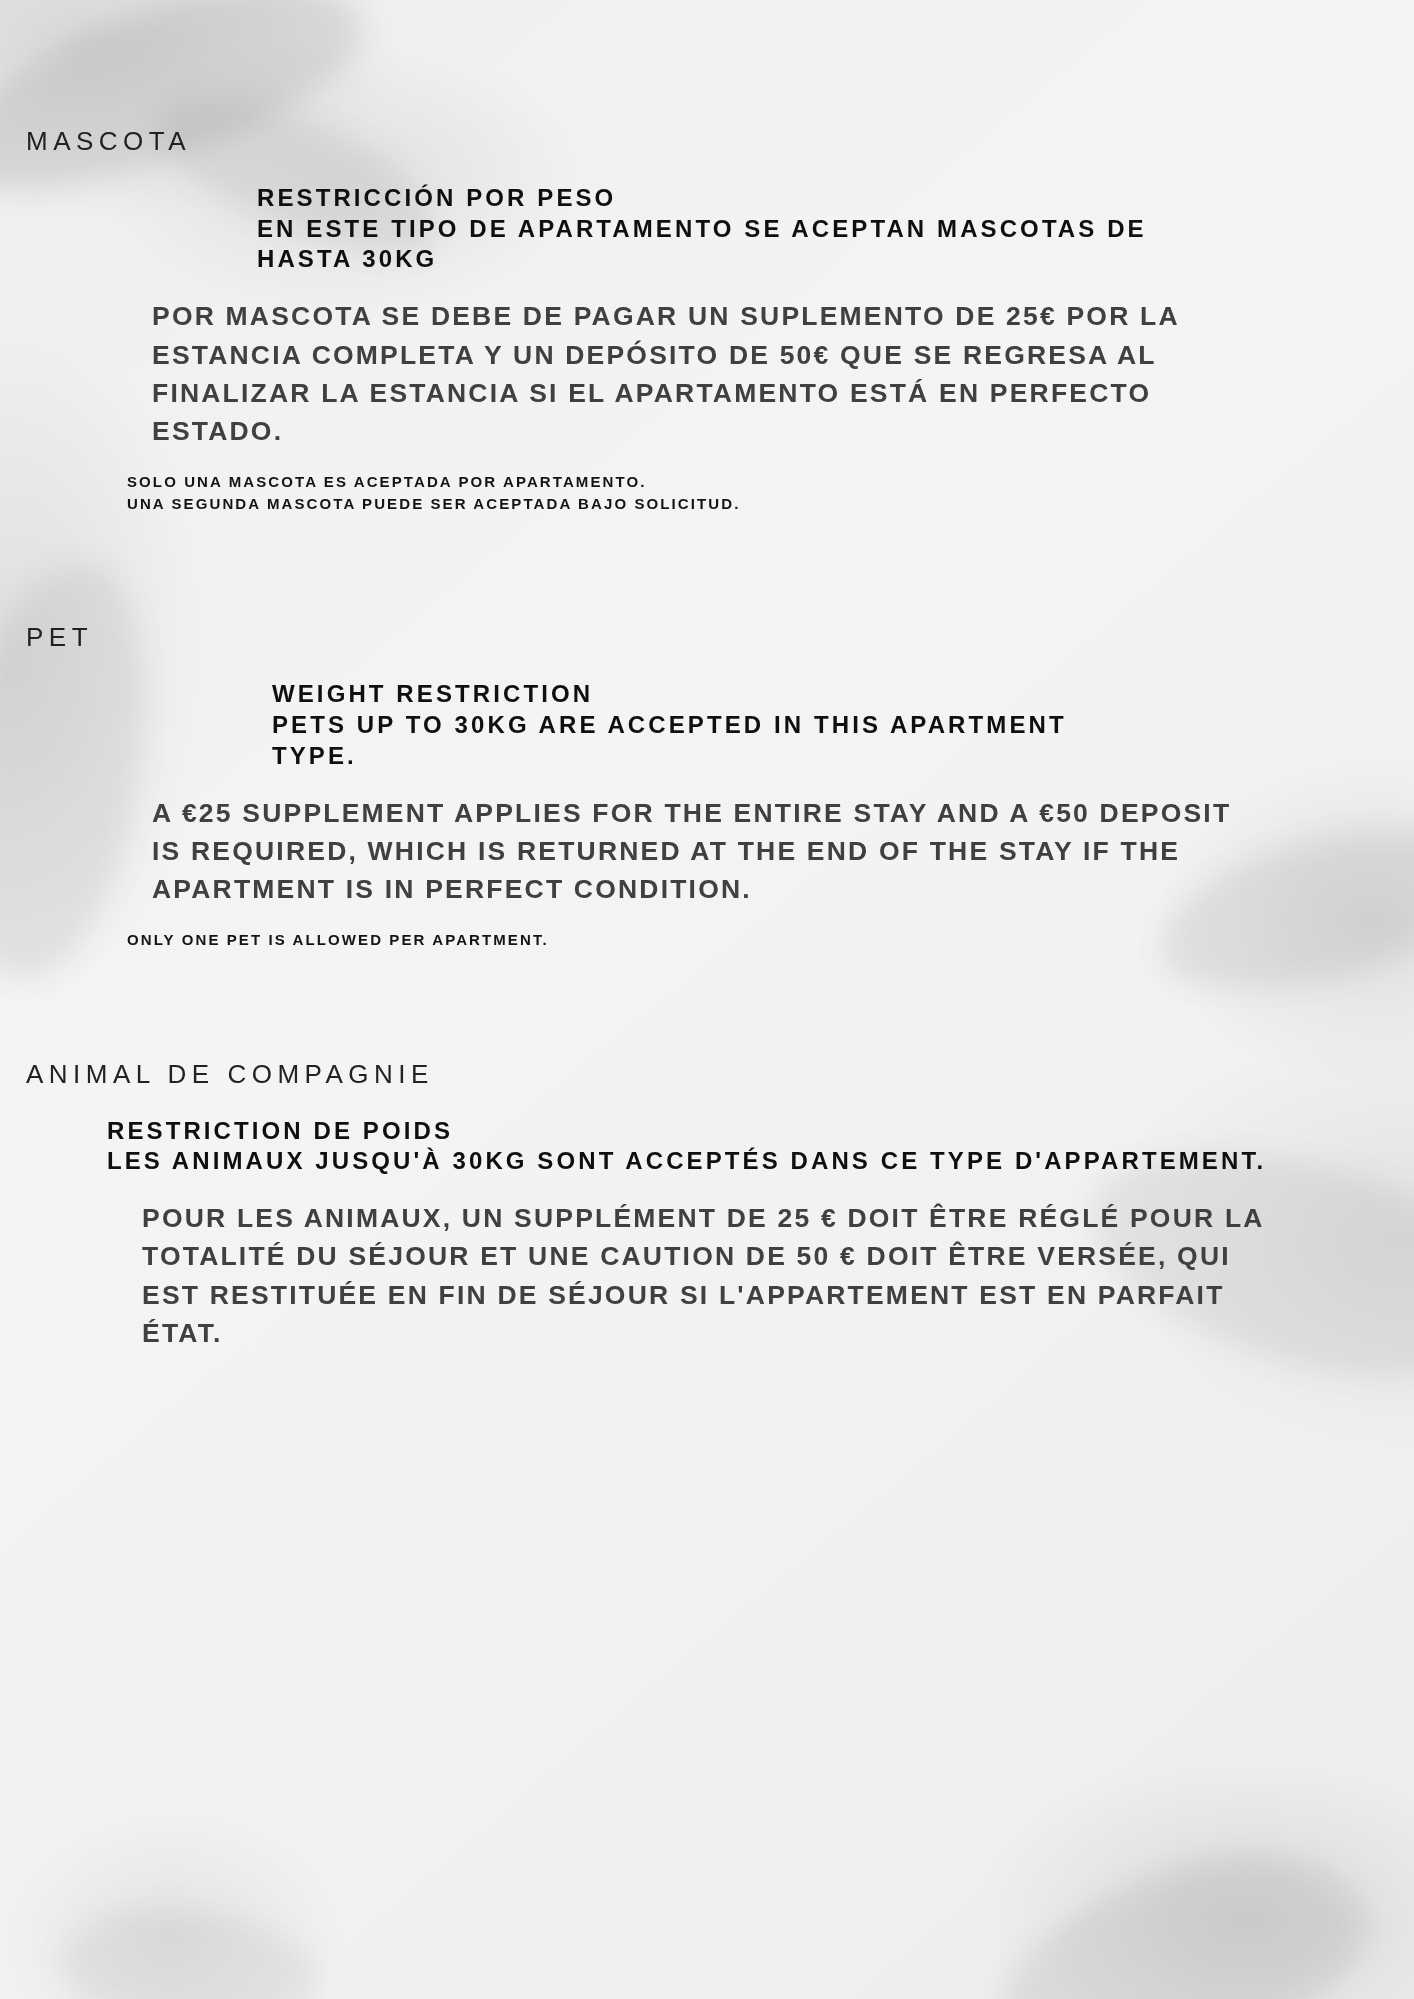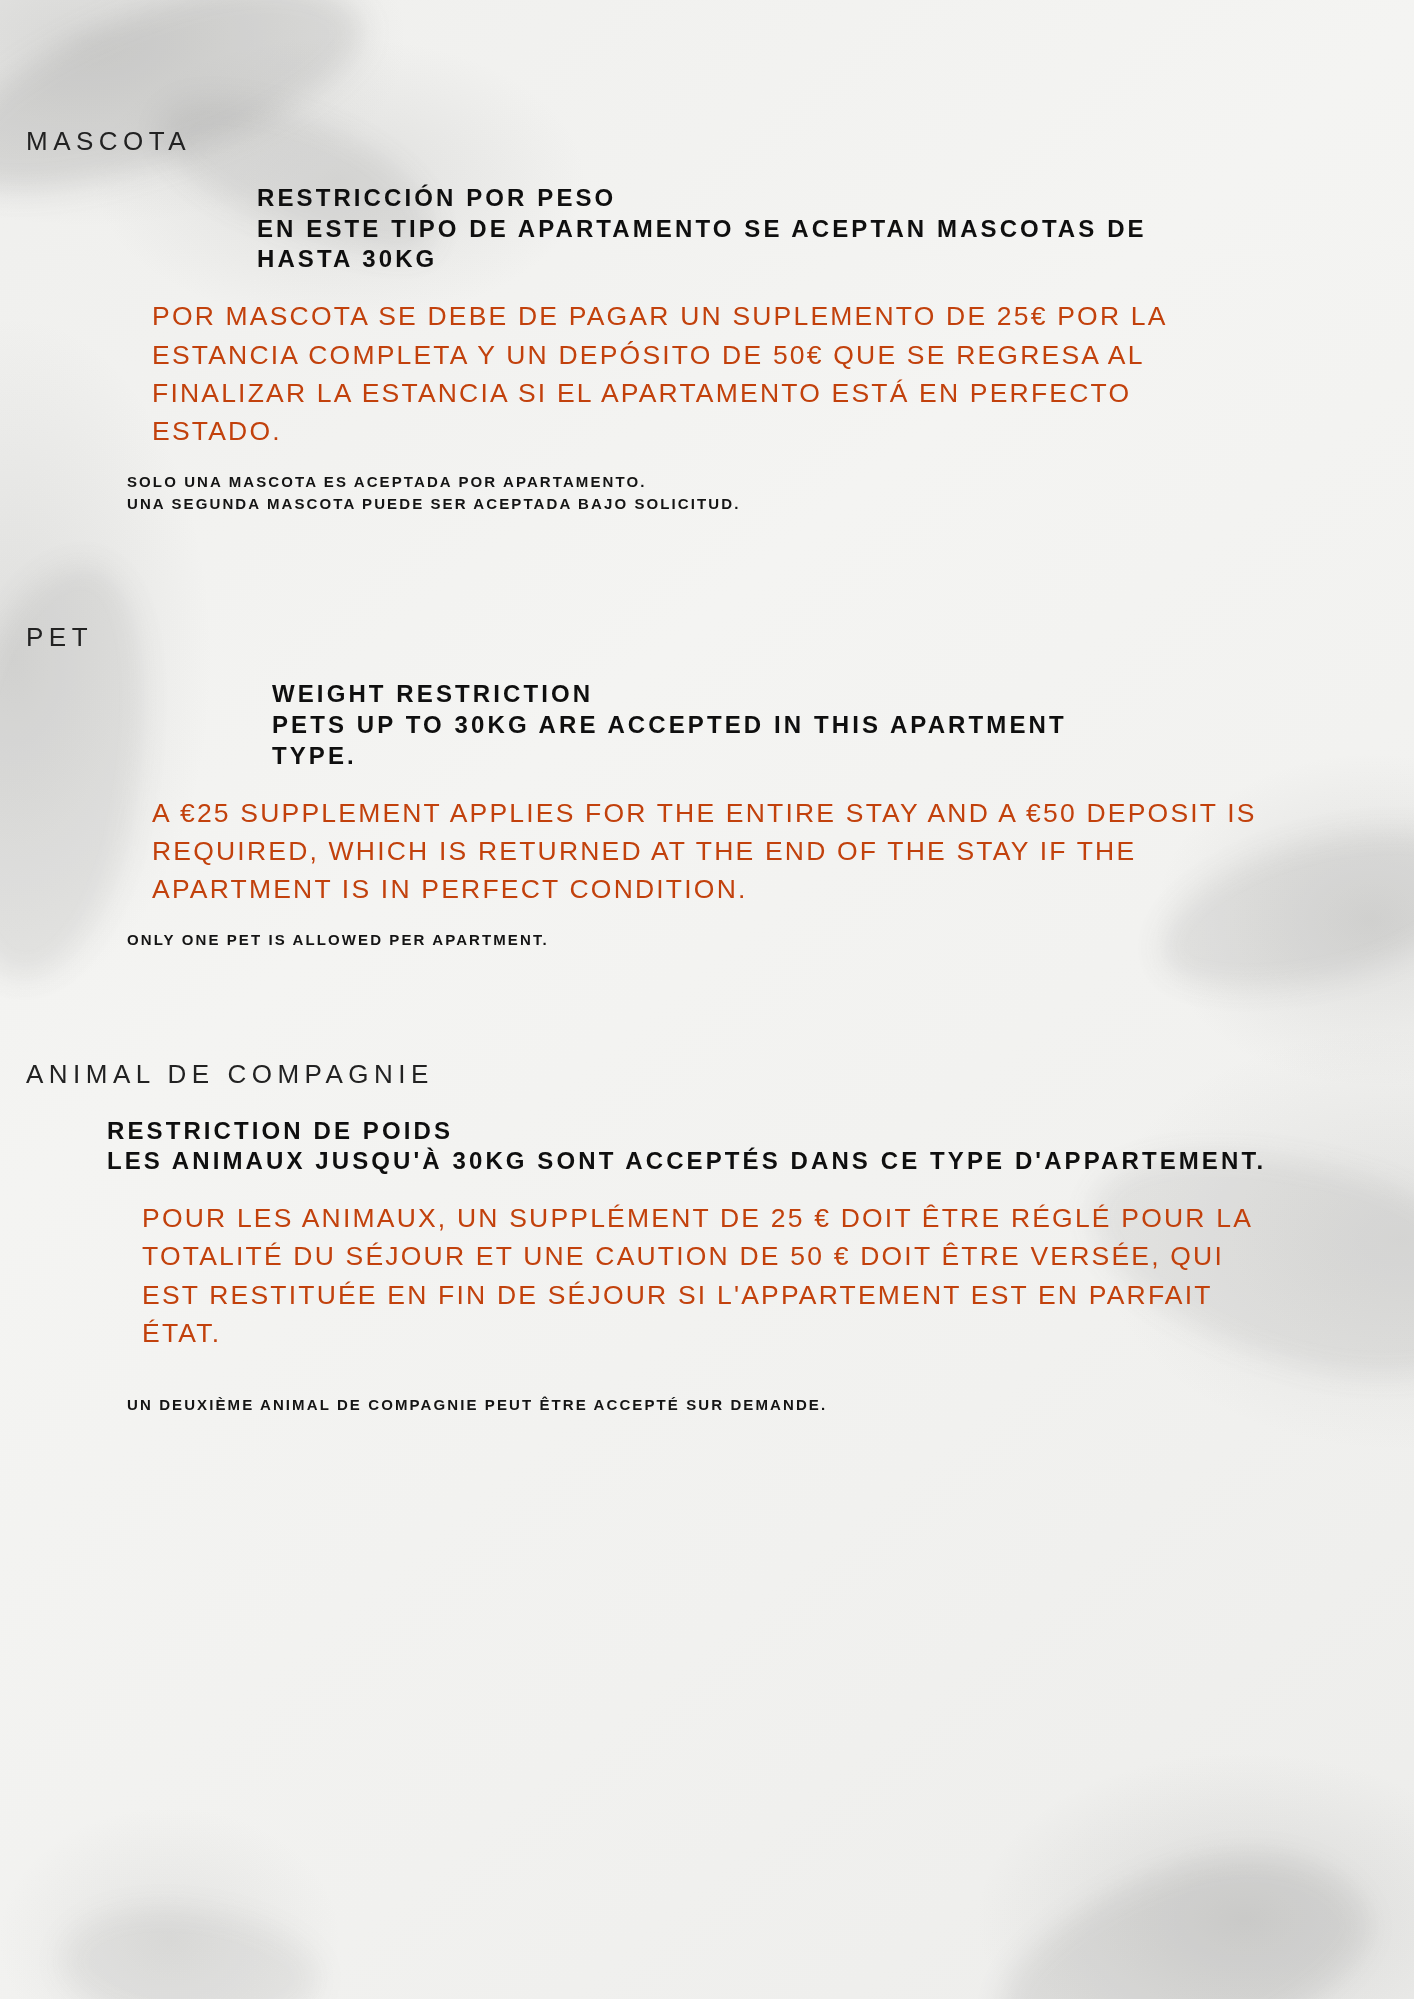--- a/index.html
+++ b/index.html
@@ -75,24 +75,24 @@
     color: #0f0f0f;
     margin: 0 auto;
     max-width: 1180px;
     text-transform: uppercase;
   }
   .headline .hl-main { display: block; }
   .headline .hl-sub  { display: block; }
 
   .body-text {
     font-size: 26.5px;
-    font-weight: 400;
+    font-weight: 700;
     letter-spacing: 2.2px;
     line-height: 1.45;
-    color: #c2410c;
+    color: #404040;
     margin: 22px auto 0 auto;
     max-width: 1110px;
     text-transform: uppercase;
   }
 
   .note {
     font-size: 15px;
     font-weight: 700;
     letter-spacing: 2.1px;
     line-height: 1.45;
@@ -152,17 +152,16 @@
 
   <section class="section section-fr">
     <h2 class="section-title">ANIMAL DE COMPAGNIE</h2>
     <h1 class="headline">
       <span class="hl-main">RESTRICTION DE POIDS</span>
       <span class="hl-sub">LES ANIMAUX JUSQU'À 30KG SONT ACCEPTÉS DANS CE TYPE D'APPARTEMENT.</span>
     </h1>
     <p class="body-text">POUR LES ANIMAUX, UN SUPPLÉMENT DE 25 € DOIT ÊTRE RÉGLÉ POUR LA TOTALITÉ DU SÉJOUR ET UNE CAUTION DE 50 € DOIT ÊTRE VERSÉE, QUI EST RESTITUÉE EN FIN DE SÉJOUR SI L'APPARTEMENT EST EN PARFAIT ÉTAT.</p>
     <p class="note">
       <br>
-      <span>UN DEUXIÈME ANIMAL DE COMPAGNIE PEUT ÊTRE ACCEPTÉ SUR DEMANDE.</span>
     </p>
   </section>
 
 </main>
 
 </body></html>

